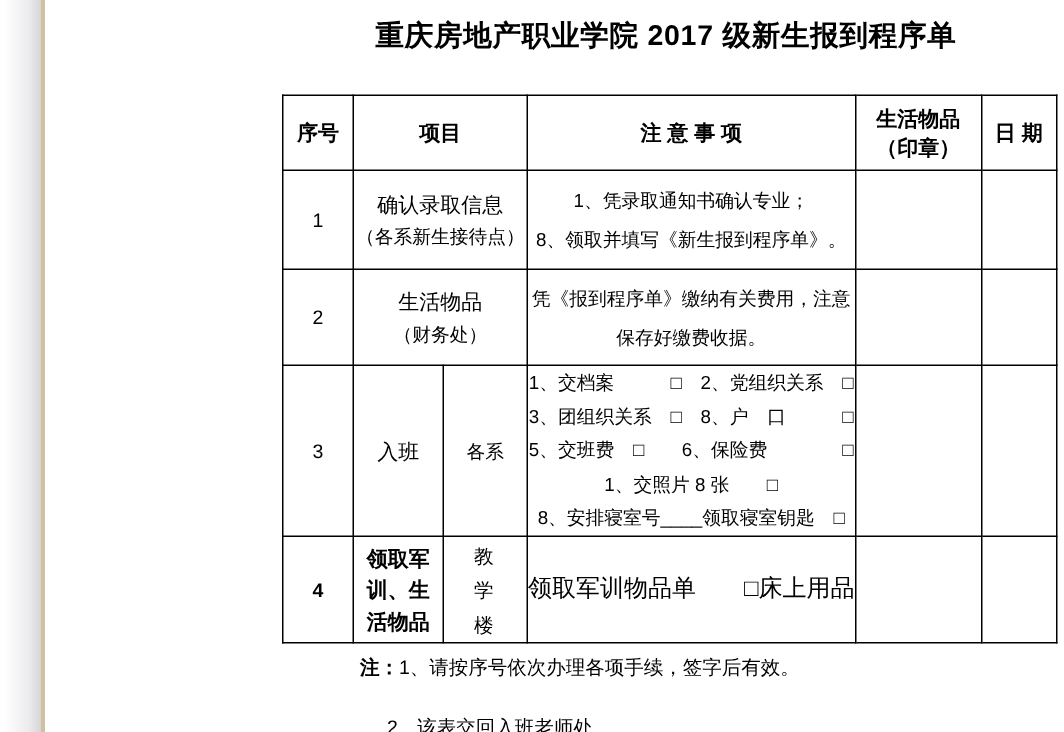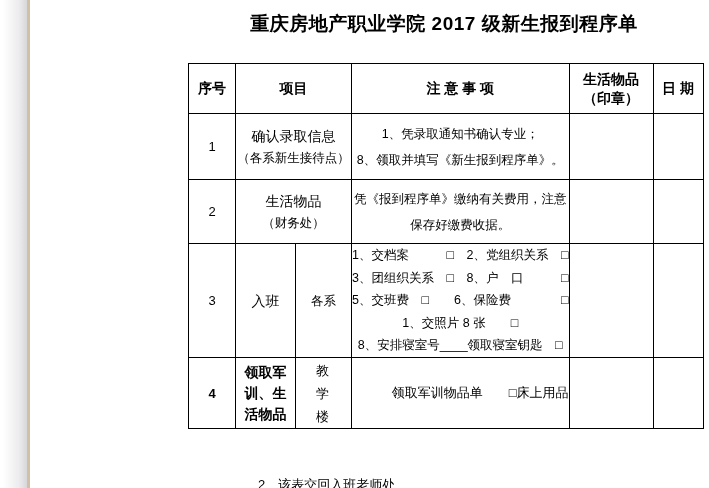--- a/index.html
+++ b/index.html
@@ -41,21 +41,21 @@
   .seq{text-align:center;font-size:13px;font-weight:normal;}
   .seq.bold{font-weight:bold;}
 
   .item{text-align:center;}
   .item-title{font-size:14px;font-weight:normal;line-height:22px;}
   .item-sub{font-size:12.5px;line-height:22px;}
 
   .notes{font-size:12.5px;padding:0 3px 0 7px;text-align:center;}
   .notes .nl{line-height:26px;white-space:pre-wrap;}
   .notes.r3 .nl{line-height:22.4px;white-space:pre;}
-  .notes.center{text-align:right;font-size:13px;padding:0;}
+  .notes.center{text-align:left;font-size:16px;padding:0;}
   .notes.center .nl{white-space:pre;}
 
   
   .wrap3{
     display:inline-block;width:46px;text-align:center;
     font-size:14px;font-weight:bold;line-height:21px;
     word-break:break-all;line-break:anywhere;
   }
   
   .vert{
@@ -157,15 +157,18 @@
       </td>
       <td class="notes center">
         <div class="nl">领取军训物品单　　□床上用品</div>
       </td>
       <td></td>
       <td></td>
     </tr>
   </tbody>
     </table>
 
+  <div class="note n1">
+    <span class="note-label">注：</span><span>1、请按序号依次办理各项手续，签字后有效。</span>
+  </div>
   <div class="note n2">2、该表交回入班老师处</div>
 
 </div>
 
 </body></html>

